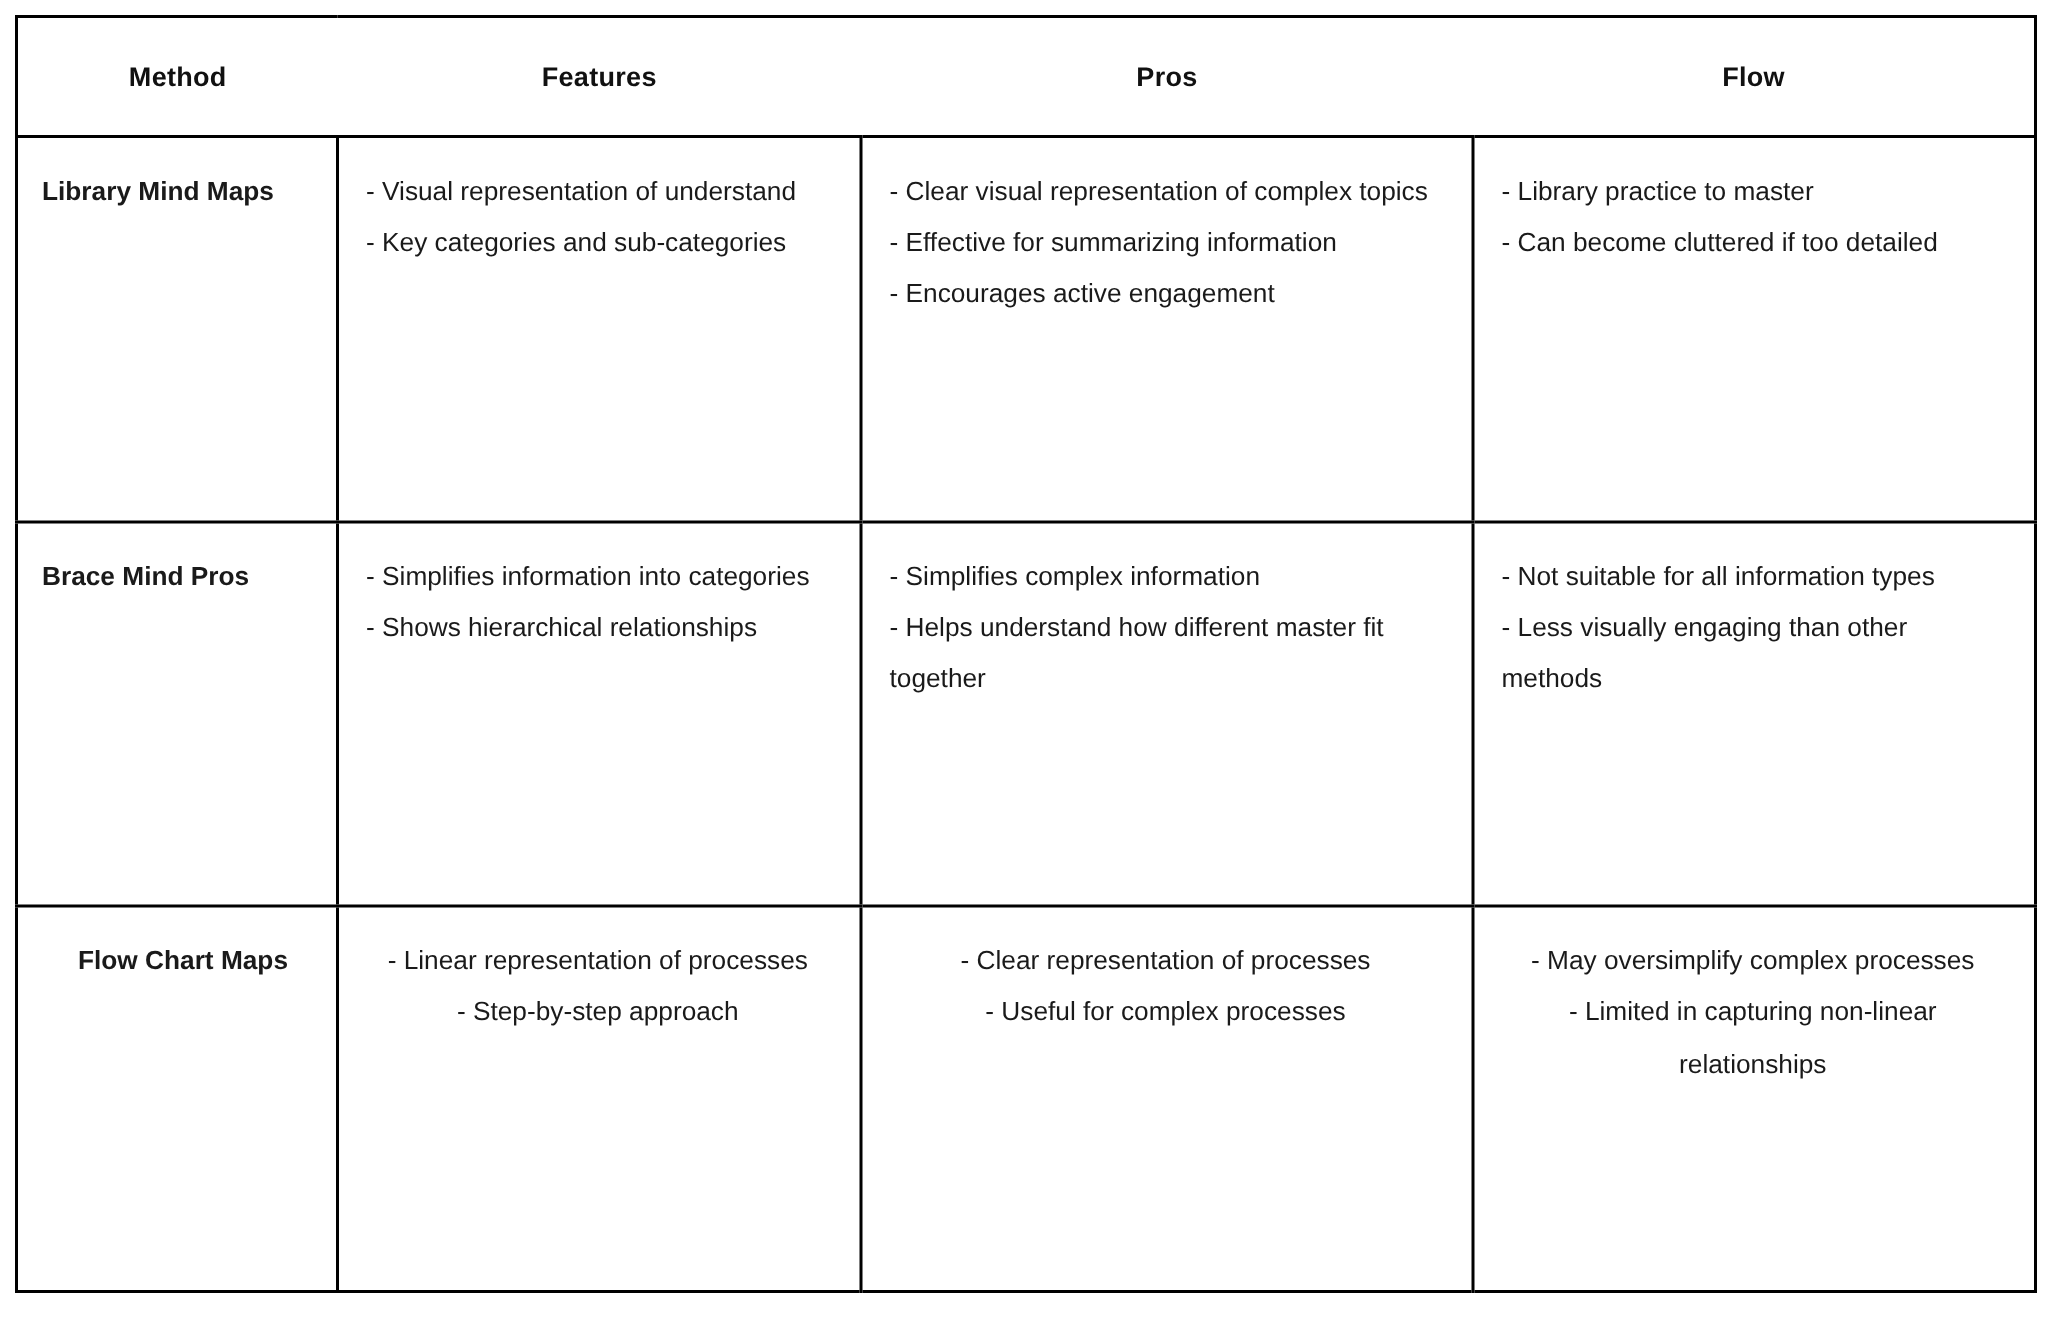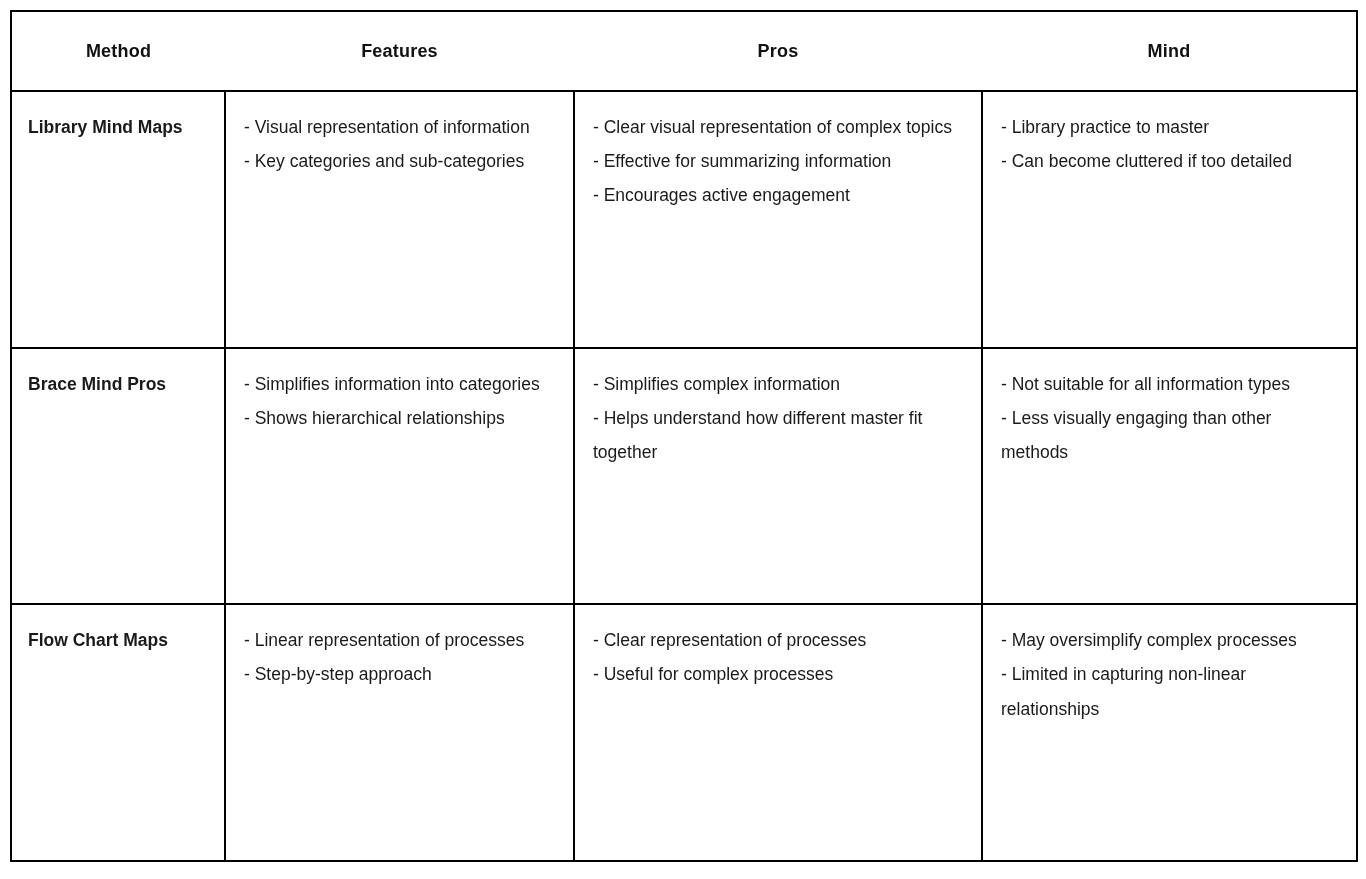--- a/index.html
+++ b/index.html
@@ -52,20 +52,21 @@
     letter-spacing: 0.2px;
     color: #111111;
     padding: 0 10px;
   }
 
   tbody tr.data-row {
     border-bottom: 2px solid #000000;
   }
   tbody tr.data-row:last-child {
     border-bottom: none;
+    text-align: center;
   }
 
   tbody td {
     border-left: 2px solid #000000;
     border-bottom: 2px solid #000000;
     vertical-align: top;
     padding: 18px 20px 8px 18px;
     font-size: 17.5px;
     line-height: 1.95;
     color: #1a1a1a;
@@ -94,30 +95,30 @@
       <col class="col-method">
       <col class="col-features">
       <col class="col-pros">
       <col class="col-cons">
     </colgroup>
     <thead>
       <tr class="header-row">
         <th>Method</th>
         <th>Features</th>
         <th>Pros</th>
-        <th>Mind</th>
+        <th>Flow</th>
       </tr>
     </thead>
     <tbody>
       <tr class="data-row">
         <td class="cell-method">
           <span class="cell-lines">Library Mind Maps</span>
         </td>
         <td class="cell-features">
-          <span class="cell-lines">- Visual representation of information
+          <span class="cell-lines">- Visual representation of understand
 - Key categories and sub-categories</span>
         </td>
         <td class="cell-pros">
           <span class="cell-lines">- Clear visual representation of complex topics
 - Effective for summarizing information
 - Encourages active engagement</span>
         </td>
         <td class="cell-cons">
           <span class="cell-lines">- Library practice to master
 - Can become cluttered if too detailed</span>

